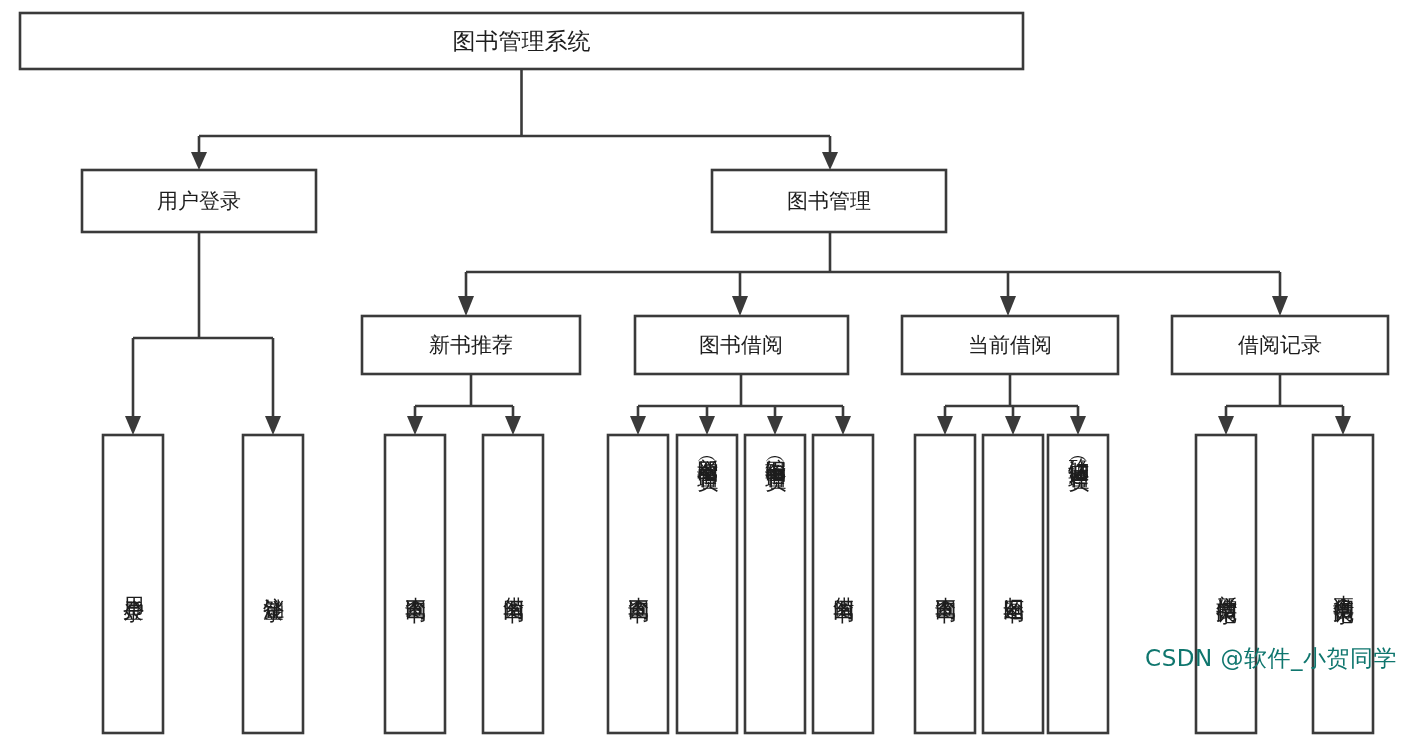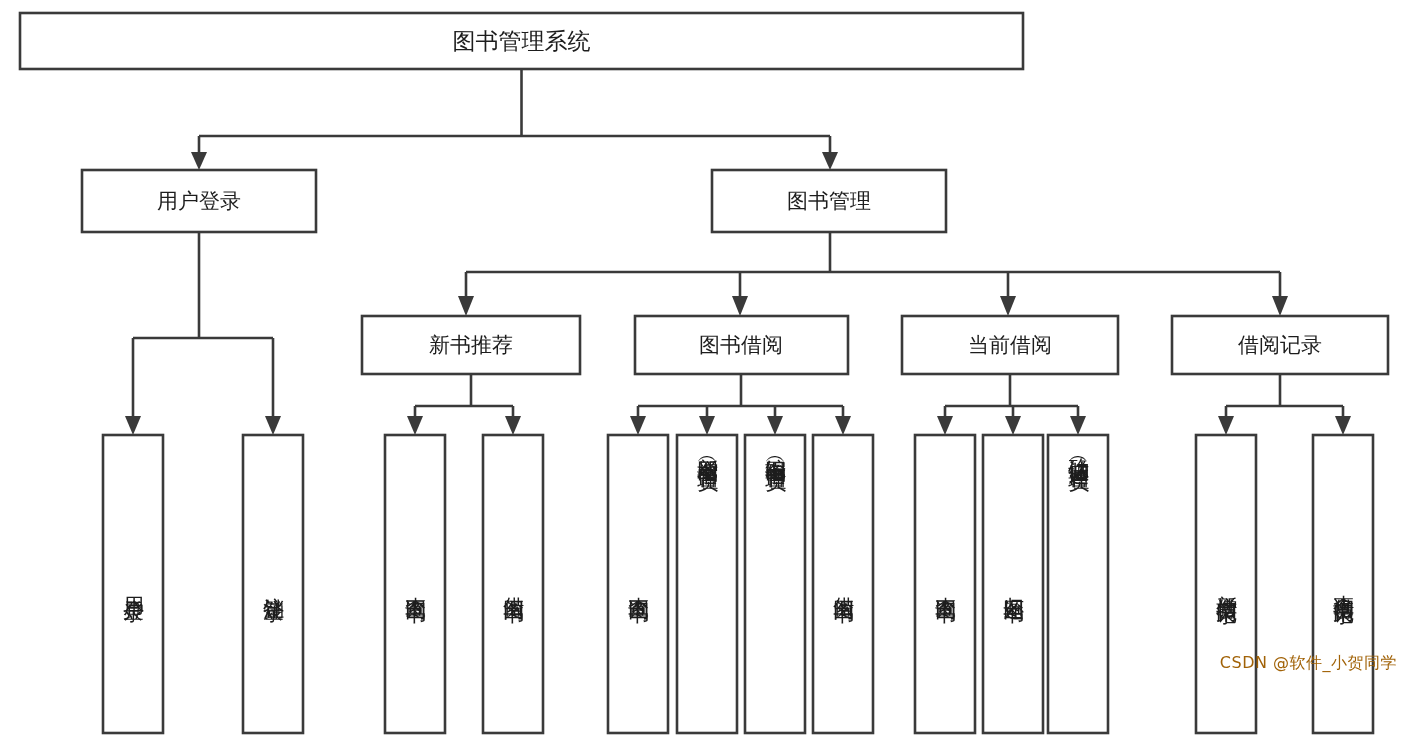--- a/index.html
+++ b/index.html
@@ -65,22 +65,22 @@
     line-height: 1.12;
     letter-spacing: 2px;
     color: #1d1d1d;
     white-space: nowrap;
   }
   #watermark {
     position: absolute;
     right: 8px;
     bottom: 6px;
     font-family: "DejaVu Sans", "Liberation Sans", sans-serif;
-    font-size: 16px;
-    color: #a16207;
+    font-size: 23px;
+    color: #0f766e;
     letter-spacing: 0.5px;
     white-space: nowrap;
   }
 </style>
 </head>
 <body>
 
 <div id="diagram-root">
 
   <svg id="tree-canvas" viewBox="0 0 1405 747">

